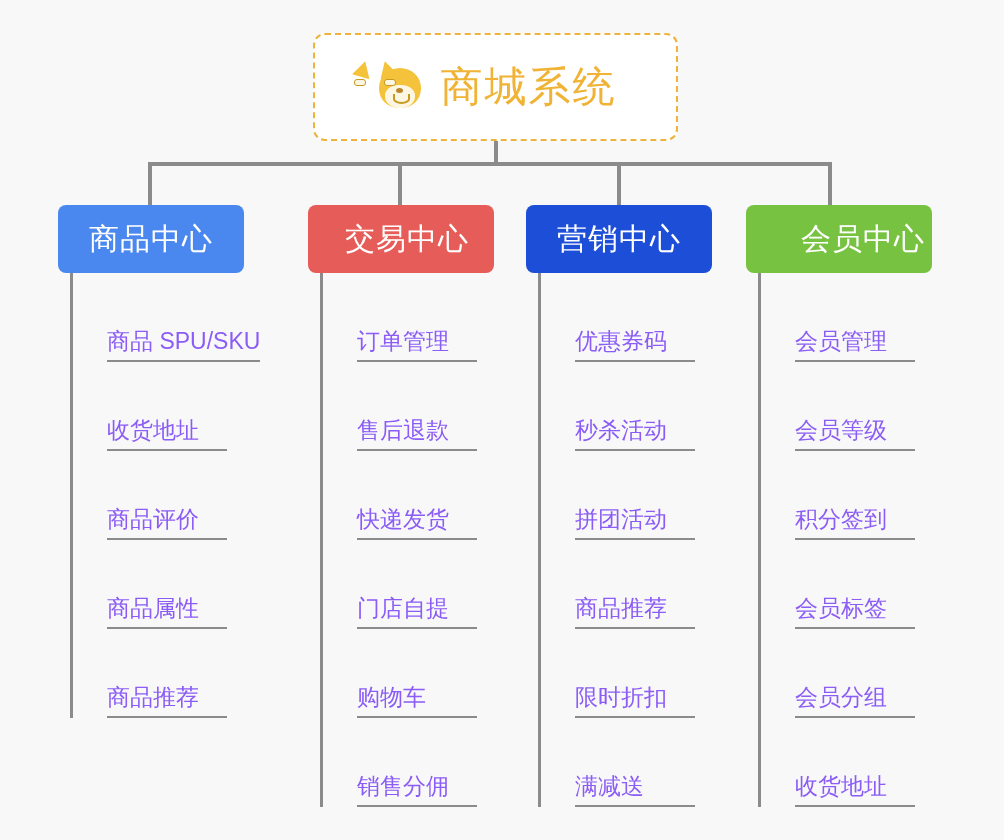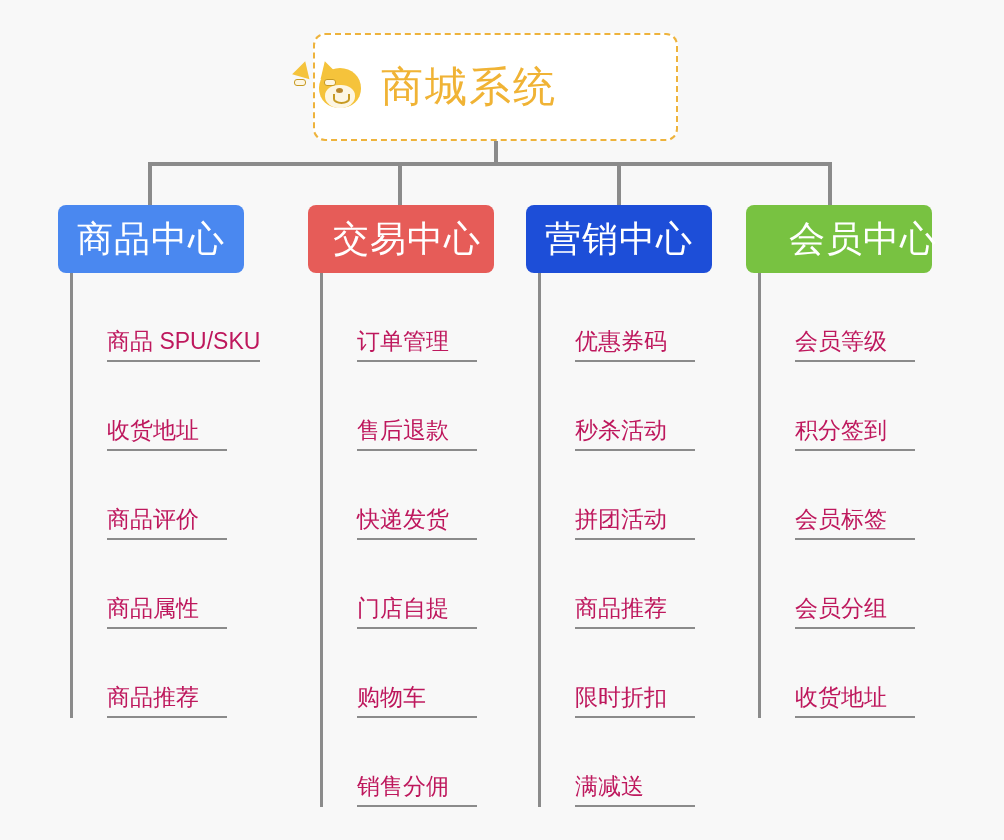--- a/index.html
+++ b/index.html
@@ -27,21 +27,21 @@
     left: 313px;
     top: 33px;
     width: 365px;
     height: 108px;
     box-sizing: border-box;
     background: #ffffff;
     border: 2px dashed #eeb33c;
     border-radius: 12px;
     display: flex;
     align-items: center;
-    justify-content: flex-start;
+    justify-content: center;
     gap: 14px;
     font-family: Liberation Mono, monospace;
   }
   .root-emoji {
     font-size: 44px;
     line-height: 1;
     display: block;
     width: 52px;
     height: 52px;
     position: relative;
@@ -102,21 +102,21 @@
     width: 186px;
     height: 68px;
     border-radius: 8px;
     display: flex;
     align-items: center;
     justify-content: center;
     box-sizing: border-box;
   }
   .cat-label {
     color: #ffffff;
-    font-size: 36px;
+    font-size: 30px;
     letter-spacing: 1px;
     white-space: nowrap;
   }
 
   
   .leaf-list {
     position: relative;
     margin-left: 12px;
     padding-left: 0;
     border-left: 3px solid #8b8b8b;
@@ -125,21 +125,21 @@
   .leaf-item {
     position: relative;
     height: 89px;
     display: flex;
     align-items: flex-end;
     padding-left: 34px;
     box-sizing: border-box;
   }
   .leaf-text {
     font-size: 23px;
-    color: #be185d;
+    color: #8b5cf6;
     white-space: nowrap;
     padding-bottom: 6px;
     border-bottom: 2px solid #8b8b8b;
     display: inline-block;
     line-height: 1.1;
     min-width: 120px;
   }
 
   
   .dog {
@@ -302,20 +302,23 @@
           </div>
       </div>
     </div>
 
     <div class="column col-3">
       <div class="cat-box" style="background: rgb(120, 194, 65); padding-left: 48px;">
         <span class="cat-label">会员中心</span>
       </div>
       <div class="leaf-list">
         <div class="leaf-item">
+            <span class="leaf-text">会员管理</span>
+          </div>
+        <div class="leaf-item">
             <span class="leaf-text">会员等级</span>
           </div>
         <div class="leaf-item">
             <span class="leaf-text">积分签到</span>
           </div>
         <div class="leaf-item">
             <span class="leaf-text">会员标签</span>
           </div>
         <div class="leaf-item">
             <span class="leaf-text">会员分组</span>

